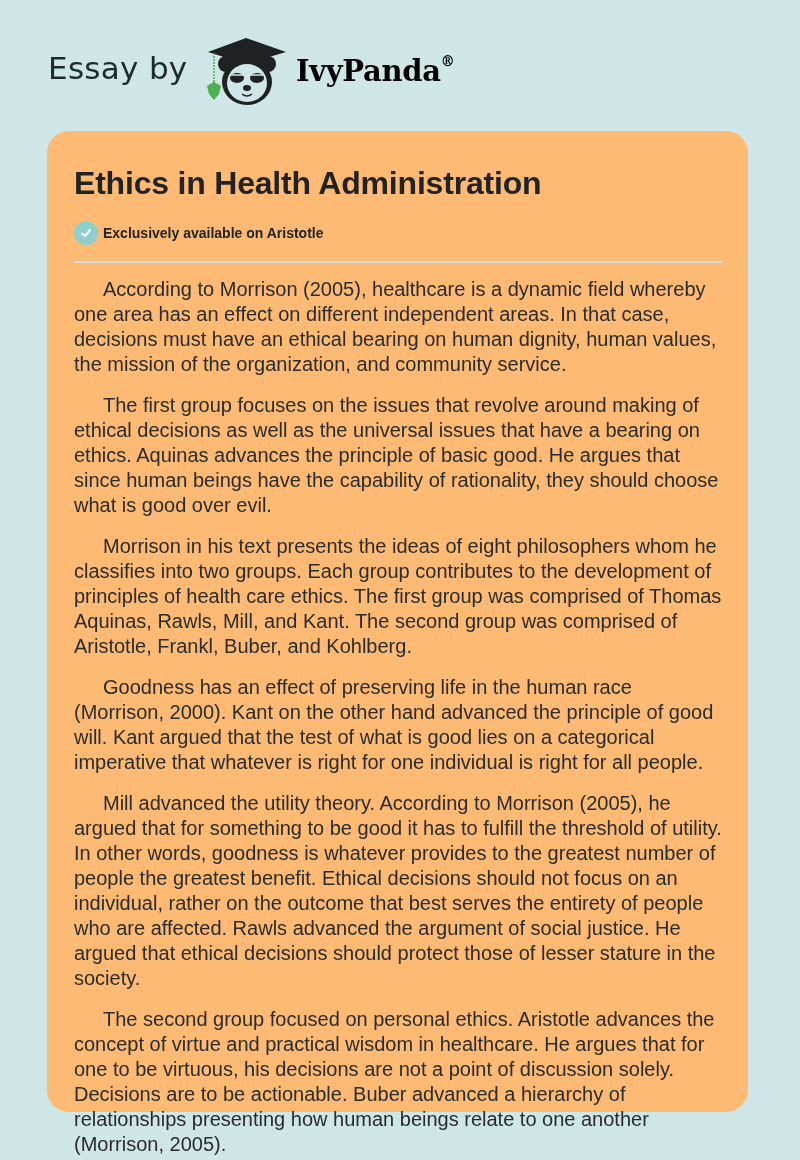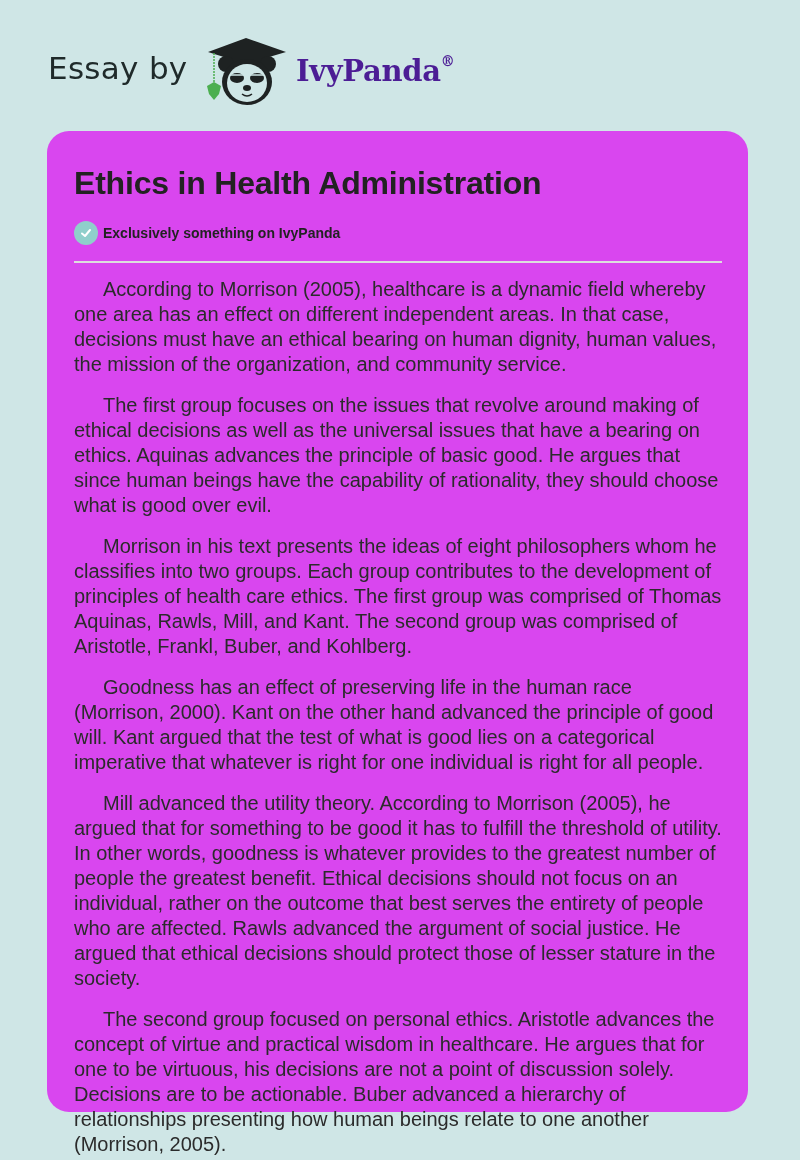--- a/index.html
+++ b/index.html
@@ -18,27 +18,27 @@
     position: absolute; left: 48px; top: 50px;
     font-family: "DejaVu Sans", sans-serif;
     font-size: 31px; color: #1f2a2a; letter-spacing: 0.3px;
   }
   .logo-icon {
     position: absolute; left: 200px; top: 34px; width: 92px; height: 76px;
   }
   .brand {
     position: absolute; left: 296px; top: 54px;
     font-family: "DejaVu Serif", serif;
-    font-weight: bold; font-size: 29px; color: #4c1d95;
+    font-weight: bold; font-size: 29px; color: #000000;
     letter-spacing: -0.3px;
   }
   .brand sup { font-size: 14px; font-weight: bold; position: relative; top: -4px; }
   .card {
     position: absolute; left: 47px; top: 131px; width: 701px; height: 981px;
-    background: #d946ef; border-radius: 22px;
+    background: #fdba74; border-radius: 22px;
   }
   .title {
     position: absolute; left: 27px; top: 34px;
     font-size: 32px; font-weight: bold; color: #222222;
     letter-spacing: -0.2px;
   }
   .badge-row {
     position: absolute; left: 27px; top: 90px; height: 24px;
     display: flex; align-items: center;
   }
@@ -94,21 +94,21 @@
 
 <div class="card">
   <h1 class="title">Ethics in Health Administration</h1>
 
   <div class="badge-row">
     <span class="check-circle">
       <svg width="12" height="12" viewBox="0 0 12 12">
         <path d="M2,6.5 L5,9 L10,3" stroke="#ffffff" stroke-width="2" fill="none" stroke-linecap="round" stroke-linejoin="round"></path>
       </svg>
     </span>
-    <span class="badge-text">Exclusively something on IvyPanda</span>
+    <span class="badge-text">Exclusively available on Aristotle</span>
   </div>
 
   <div class="divider"></div>
 
   <div class="body-text">
     <p>According to Morrison (2005), healthcare is a dynamic field whereby one area has an effect on different independent areas. In that case, decisions must have an ethical bearing on human dignity, human values, the mission of the organization, and community service.</p>
     <p>The first group focuses on the issues that revolve around making of ethical decisions as well as the universal issues that have a bearing on ethics. Aquinas advances the principle of basic good. He argues that since human beings have the capability of rationality, they should choose what is good over evil.</p>
     <p>Morrison in his text presents the ideas of eight philosophers whom he classifies into two groups. Each group contributes to the development of principles of health care ethics. The first group was comprised of Thomas Aquinas, Rawls, Mill, and Kant. The second group was comprised of Aristotle, Frankl, Buber, and Kohlberg.</p>
     <p>Goodness has an effect of preserving life in the human race (Morrison, 2000). Kant on the other hand advanced the principle of good will. Kant argued that the test of what is good lies on a categorical imperative that whatever is right for one individual is right for all people.</p>
     <p>Mill advanced the utility theory. According to Morrison (2005), he argued that for something to be good it has to fulfill the threshold of utility. In other words, goodness is whatever provides to the greatest number of people the greatest benefit. Ethical decisions should not focus on an individual, rather on the outcome that best serves the entirety of people who are affected. Rawls advanced the argument of social justice. He argued that ethical decisions should protect those of lesser stature in the society.</p>

